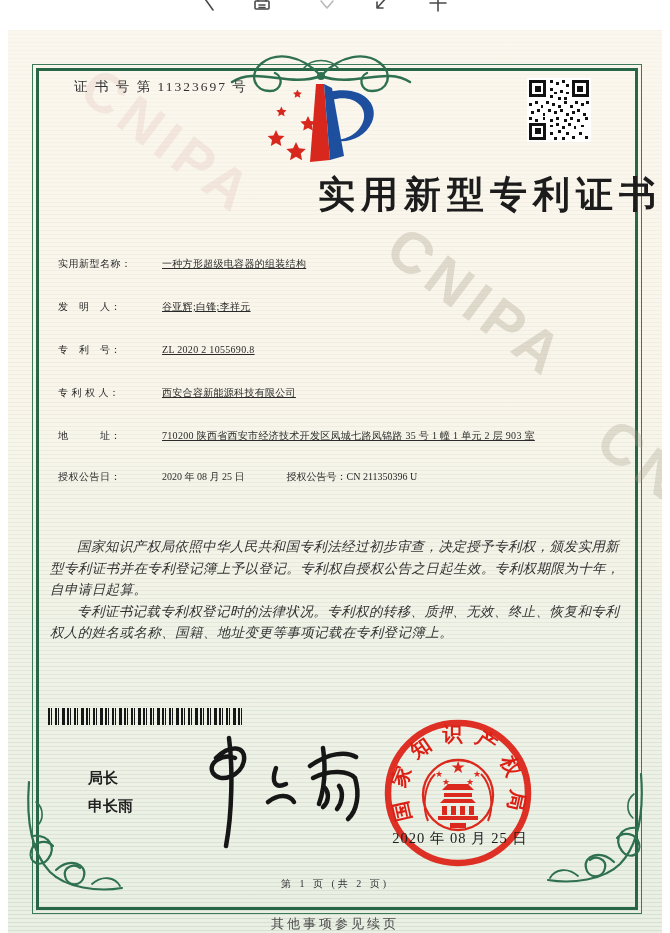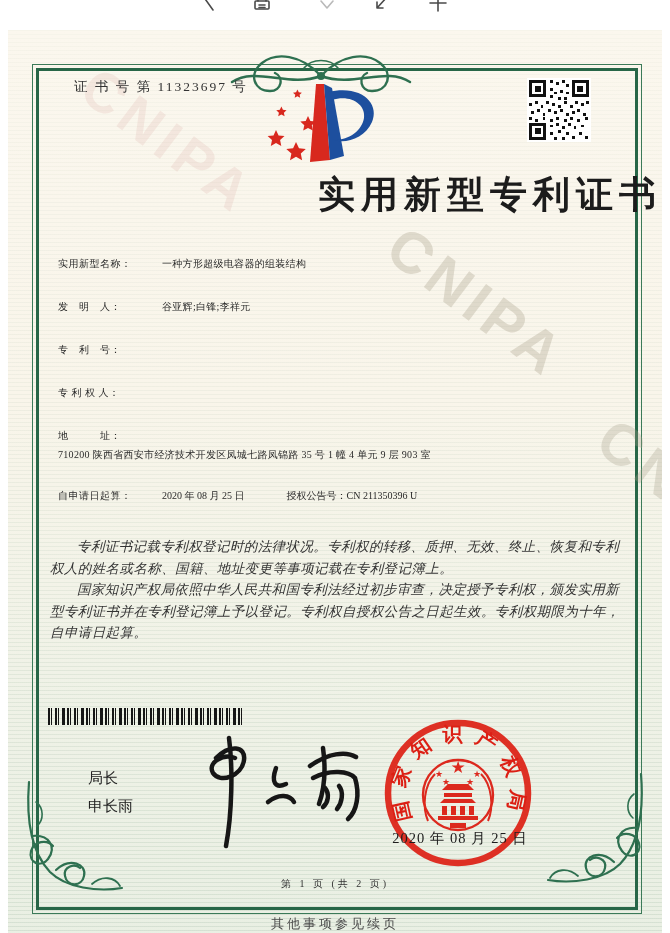--- a/index.html
+++ b/index.html
@@ -54,38 +54,38 @@
   .qr svg{width:100%;height:100%;shape-rendering:crispEdges;}
 
   .title{
     position:absolute;left:0;top:140px;width:100%;text-align:right;
     font-size:37px;font-weight:700;letter-spacing:6px;color:#1c1c1c;
   }
 
   .fields{position:absolute;left:50px;top:224px;width:562px;font-size:10px;line-height:19px;}
   .row{display:flex;margin-bottom:24px;}
   .row .label{flex:none;width:104px;white-space:pre;letter-spacing:0.5px;}
-  .row .value{flex:1;max-width:452px;letter-spacing:0.3px;}
-  .row.address{margin-bottom:22px;flex-direction:column;}
+  .row .value{flex:1;max-width:452px;letter-spacing:0.3px;text-decoration:underline;}
+  .row.address{margin-bottom:22px;}
   .pair2{margin-left:42px;display:flex;align-items:flex-end;}
 
   .paragraphs{
     position:absolute;left:42px;top:506px;width:574px;
     font-size:13.5px;line-height:21.5px;font-style:italic;color:#333;
   }
   .paragraphs p{margin:0;text-indent:2em;letter-spacing:0.4px;}
 
   .barcode{
     position:absolute;left:40px;top:678px;width:196px;height:17px;
     background:
       repeating-linear-gradient(90deg,#161616 0 2px,transparent 2px 3px,#161616 3px 4px,transparent 4px 7px,#161616 7px 9px,transparent 9px 10px,#161616 10px 11px,transparent 11px 14px,#161616 14px 17px,transparent 17px 19px);
   }
 
   .director{position:absolute;left:80px;top:734px;font-family:"Liberation Sans","DejaVu Sans",sans-serif;
-    font-size:15px;font-weight:400;color:#222;line-height:28px;}
+    font-size:15px;font-weight:700;color:#222;line-height:28px;}
   .signature{position:absolute;left:178px;top:696px;width:178px;height:132px;}
   .signature svg{width:100%;height:100%;stroke:#161616;stroke-width:4.5;fill:none;stroke-linecap:round;stroke-linejoin:round;}
 
   .seal{position:absolute;left:374px;top:687px;width:152px;height:152px;}
   .seal svg{width:100%;height:100%;}
   .seal-date{
     position:absolute;left:372px;top:799px;width:160px;text-align:center;
     font-size:14.5px;color:#1d1d1d;letter-spacing:1px;z-index:3;
   }
 
@@ -265,41 +265,43 @@
     <div class="row">
       <span class="label">实用新型名称：</span>
       <span class="value">一种方形超级电容器的组装结构</span>
     </div>
     <div class="row">
       <span class="label">发　明　人：</span>
       <span class="value">谷亚辉;白锋;李祥元</span>
     </div>
     <div class="row">
       <span class="label">专　利　号：</span>
+      <span class="value">ZL 2020 2 1055690.8</span>
     </div>
     <div class="row">
       <span class="label">专 利 权 人：</span>
+      <span class="value">西安合容新能源科技有限公司</span>
     </div>
     <div class="row address">
       <span class="label">地　　　址：</span>
-      <span class="value">710200 陕西省西安市经济技术开发区凤城七路凤锦路 35 号 1 幢 4 单元 9 层 903 室</span>
-    </div>
-    <div class="row">
-      <span class="label">自申请日起算：</span>
+      <span class="value">710200 陕西省西安市经济技术开发区凤城七路凤锦路 35 号 1 幢 1 单元 2 层 903 室</span>
+    </div>
+    <div class="row">
+      <span class="label">授权公告日：</span>
       <span>2020 年 08 月 25 日</span>
       <span class="pair2">
         <span>授权公告号：</span>
         <span>CN 211350396 U</span>
       </span>
     </div>
   </div>
 
   <div class="paragraphs">
+    <p>国家知识产权局依照中华人民共和国专利法经过初步审查，决定授予专利权，颁发实用新型专利证书并在专利登记簿上予以登记。专利权自授权公告之日起生效。专利权期限为十年，自申请日起算。</p>
     <p>专利证书记载专利权登记时的法律状况。专利权的转移、质押、无效、终止、恢复和专利权人的姓名或名称、国籍、地址变更等事项记载在专利登记簿上。</p>
-    <p>国家知识产权局依照中华人民共和国专利法经过初步审查，决定授予专利权，颁发实用新型专利证书并在专利登记簿上予以登记。专利权自授权公告之日起生效。专利权期限为十年，自申请日起算。</p>
   </div>
 
   <div class="barcode"></div>
 
   <div class="director">
     <div>局长</div>
     <div>申长雨</div>
   </div>
 
   <div class="signature">

